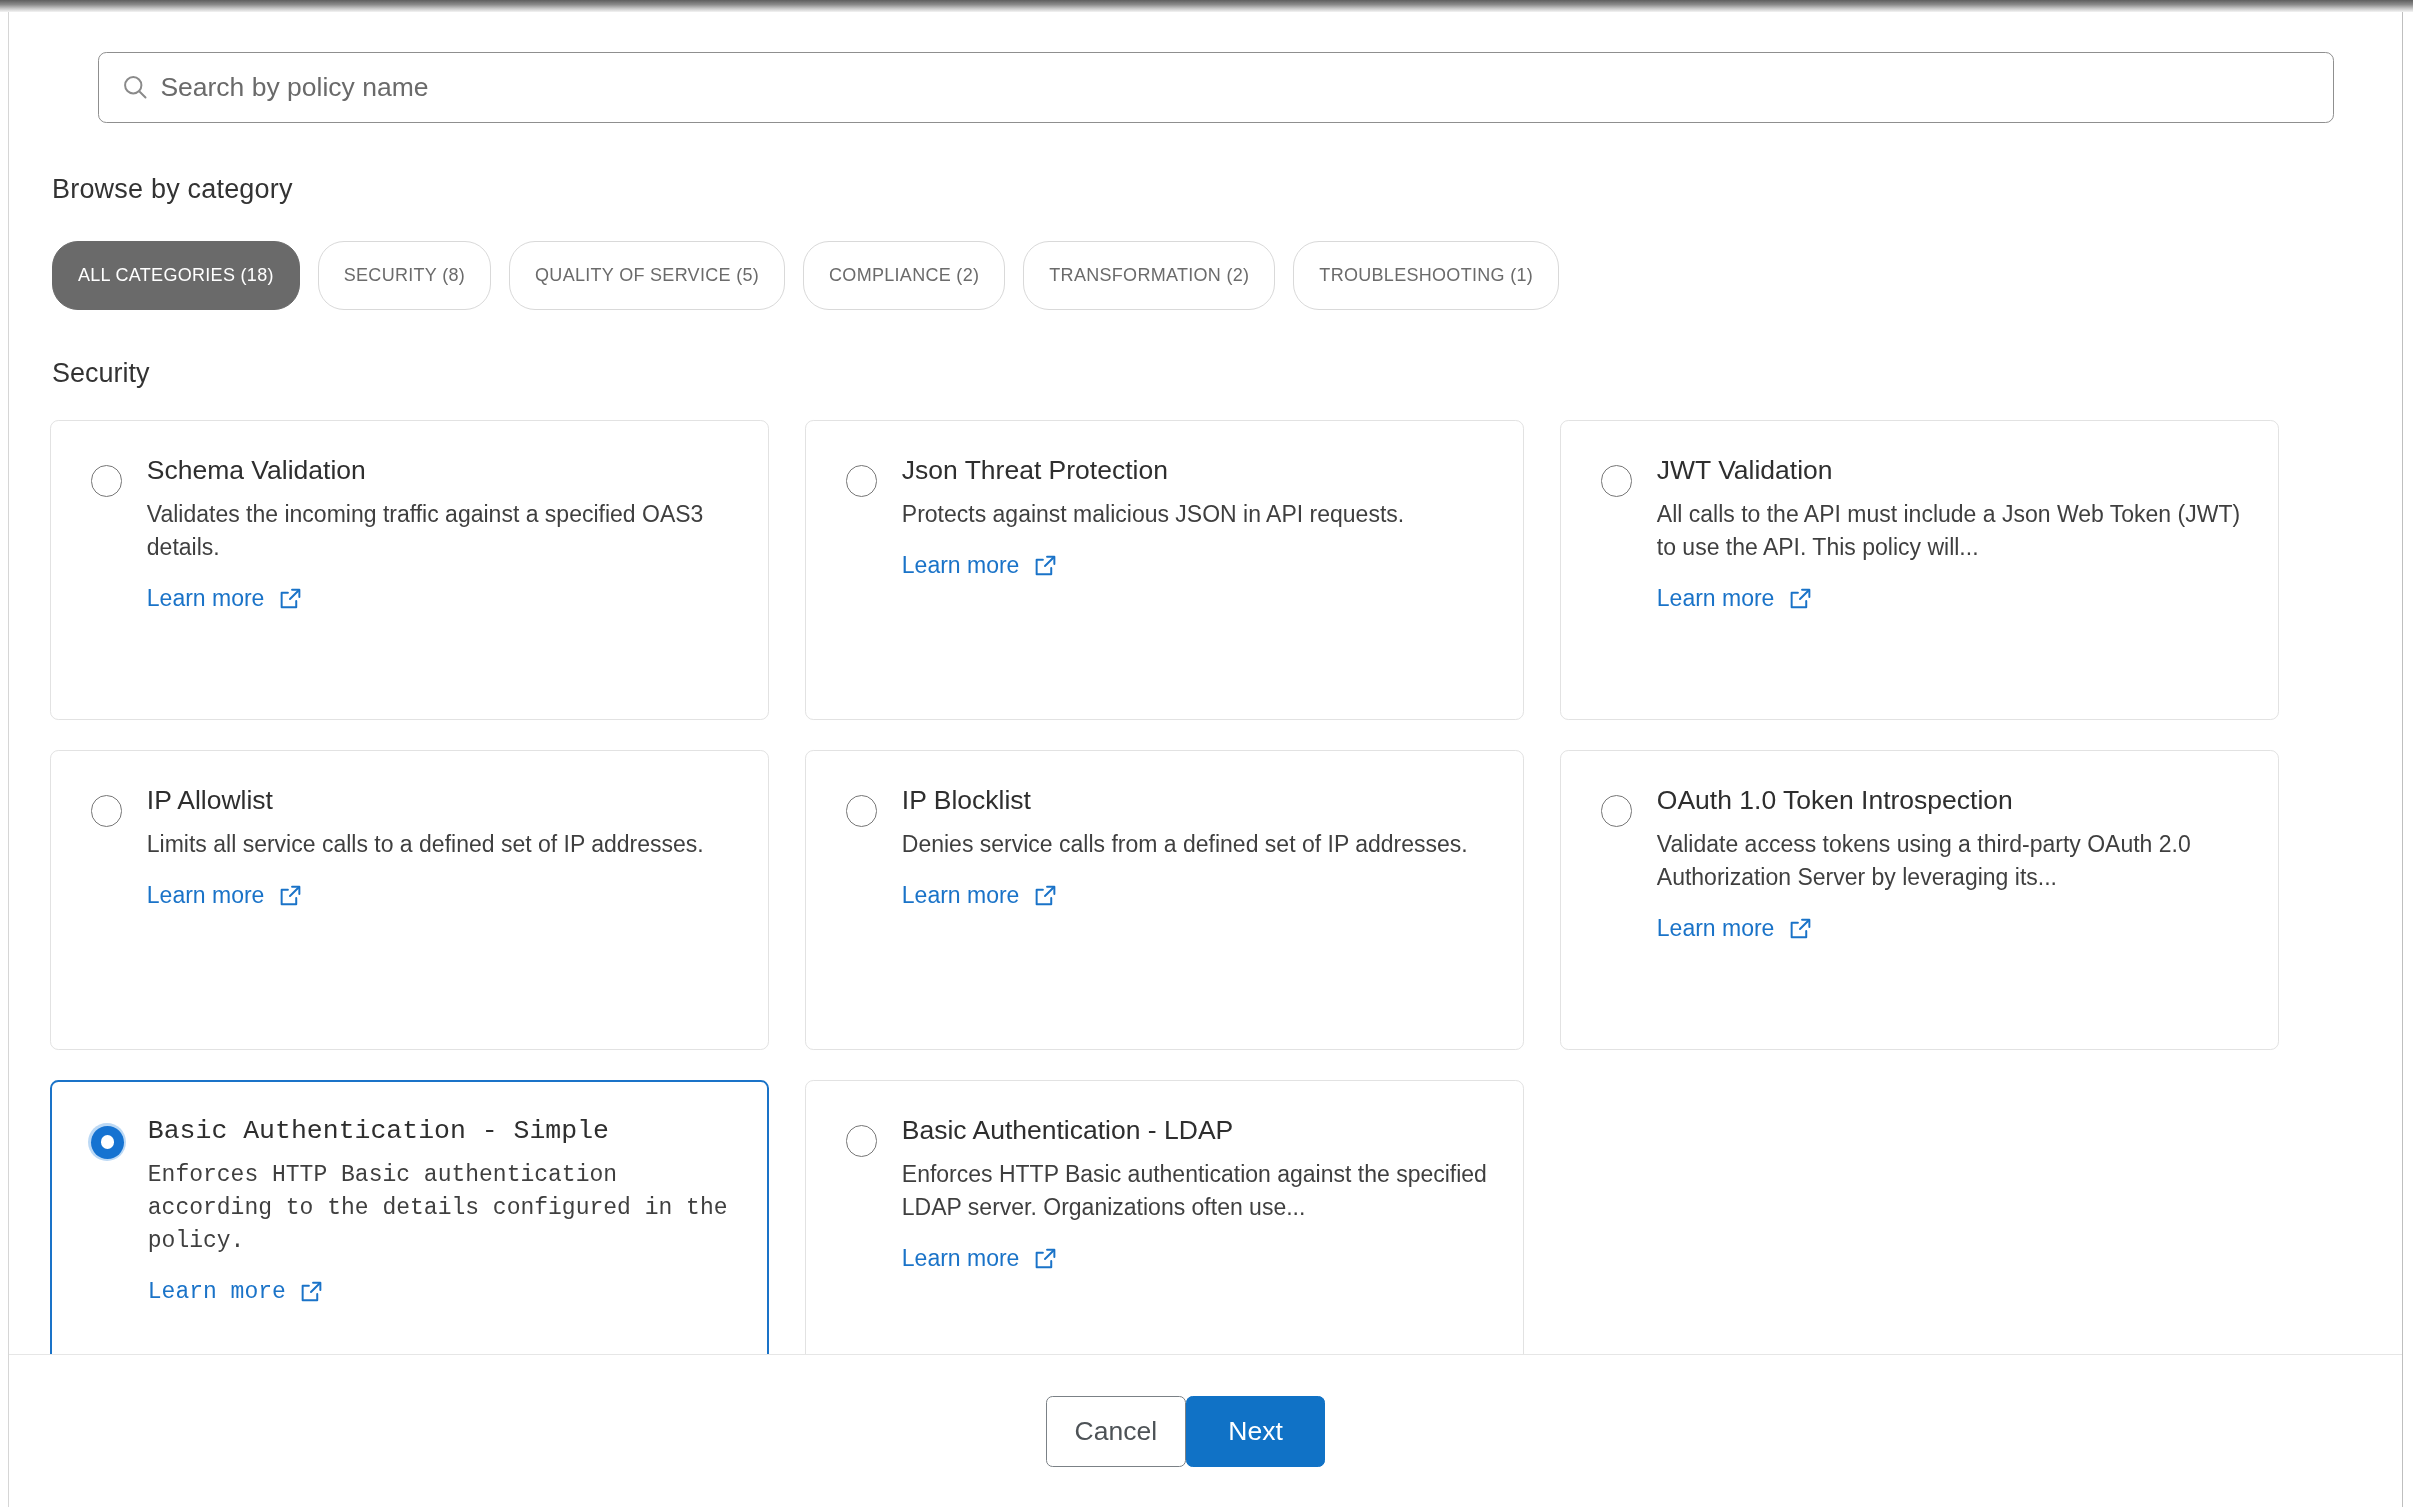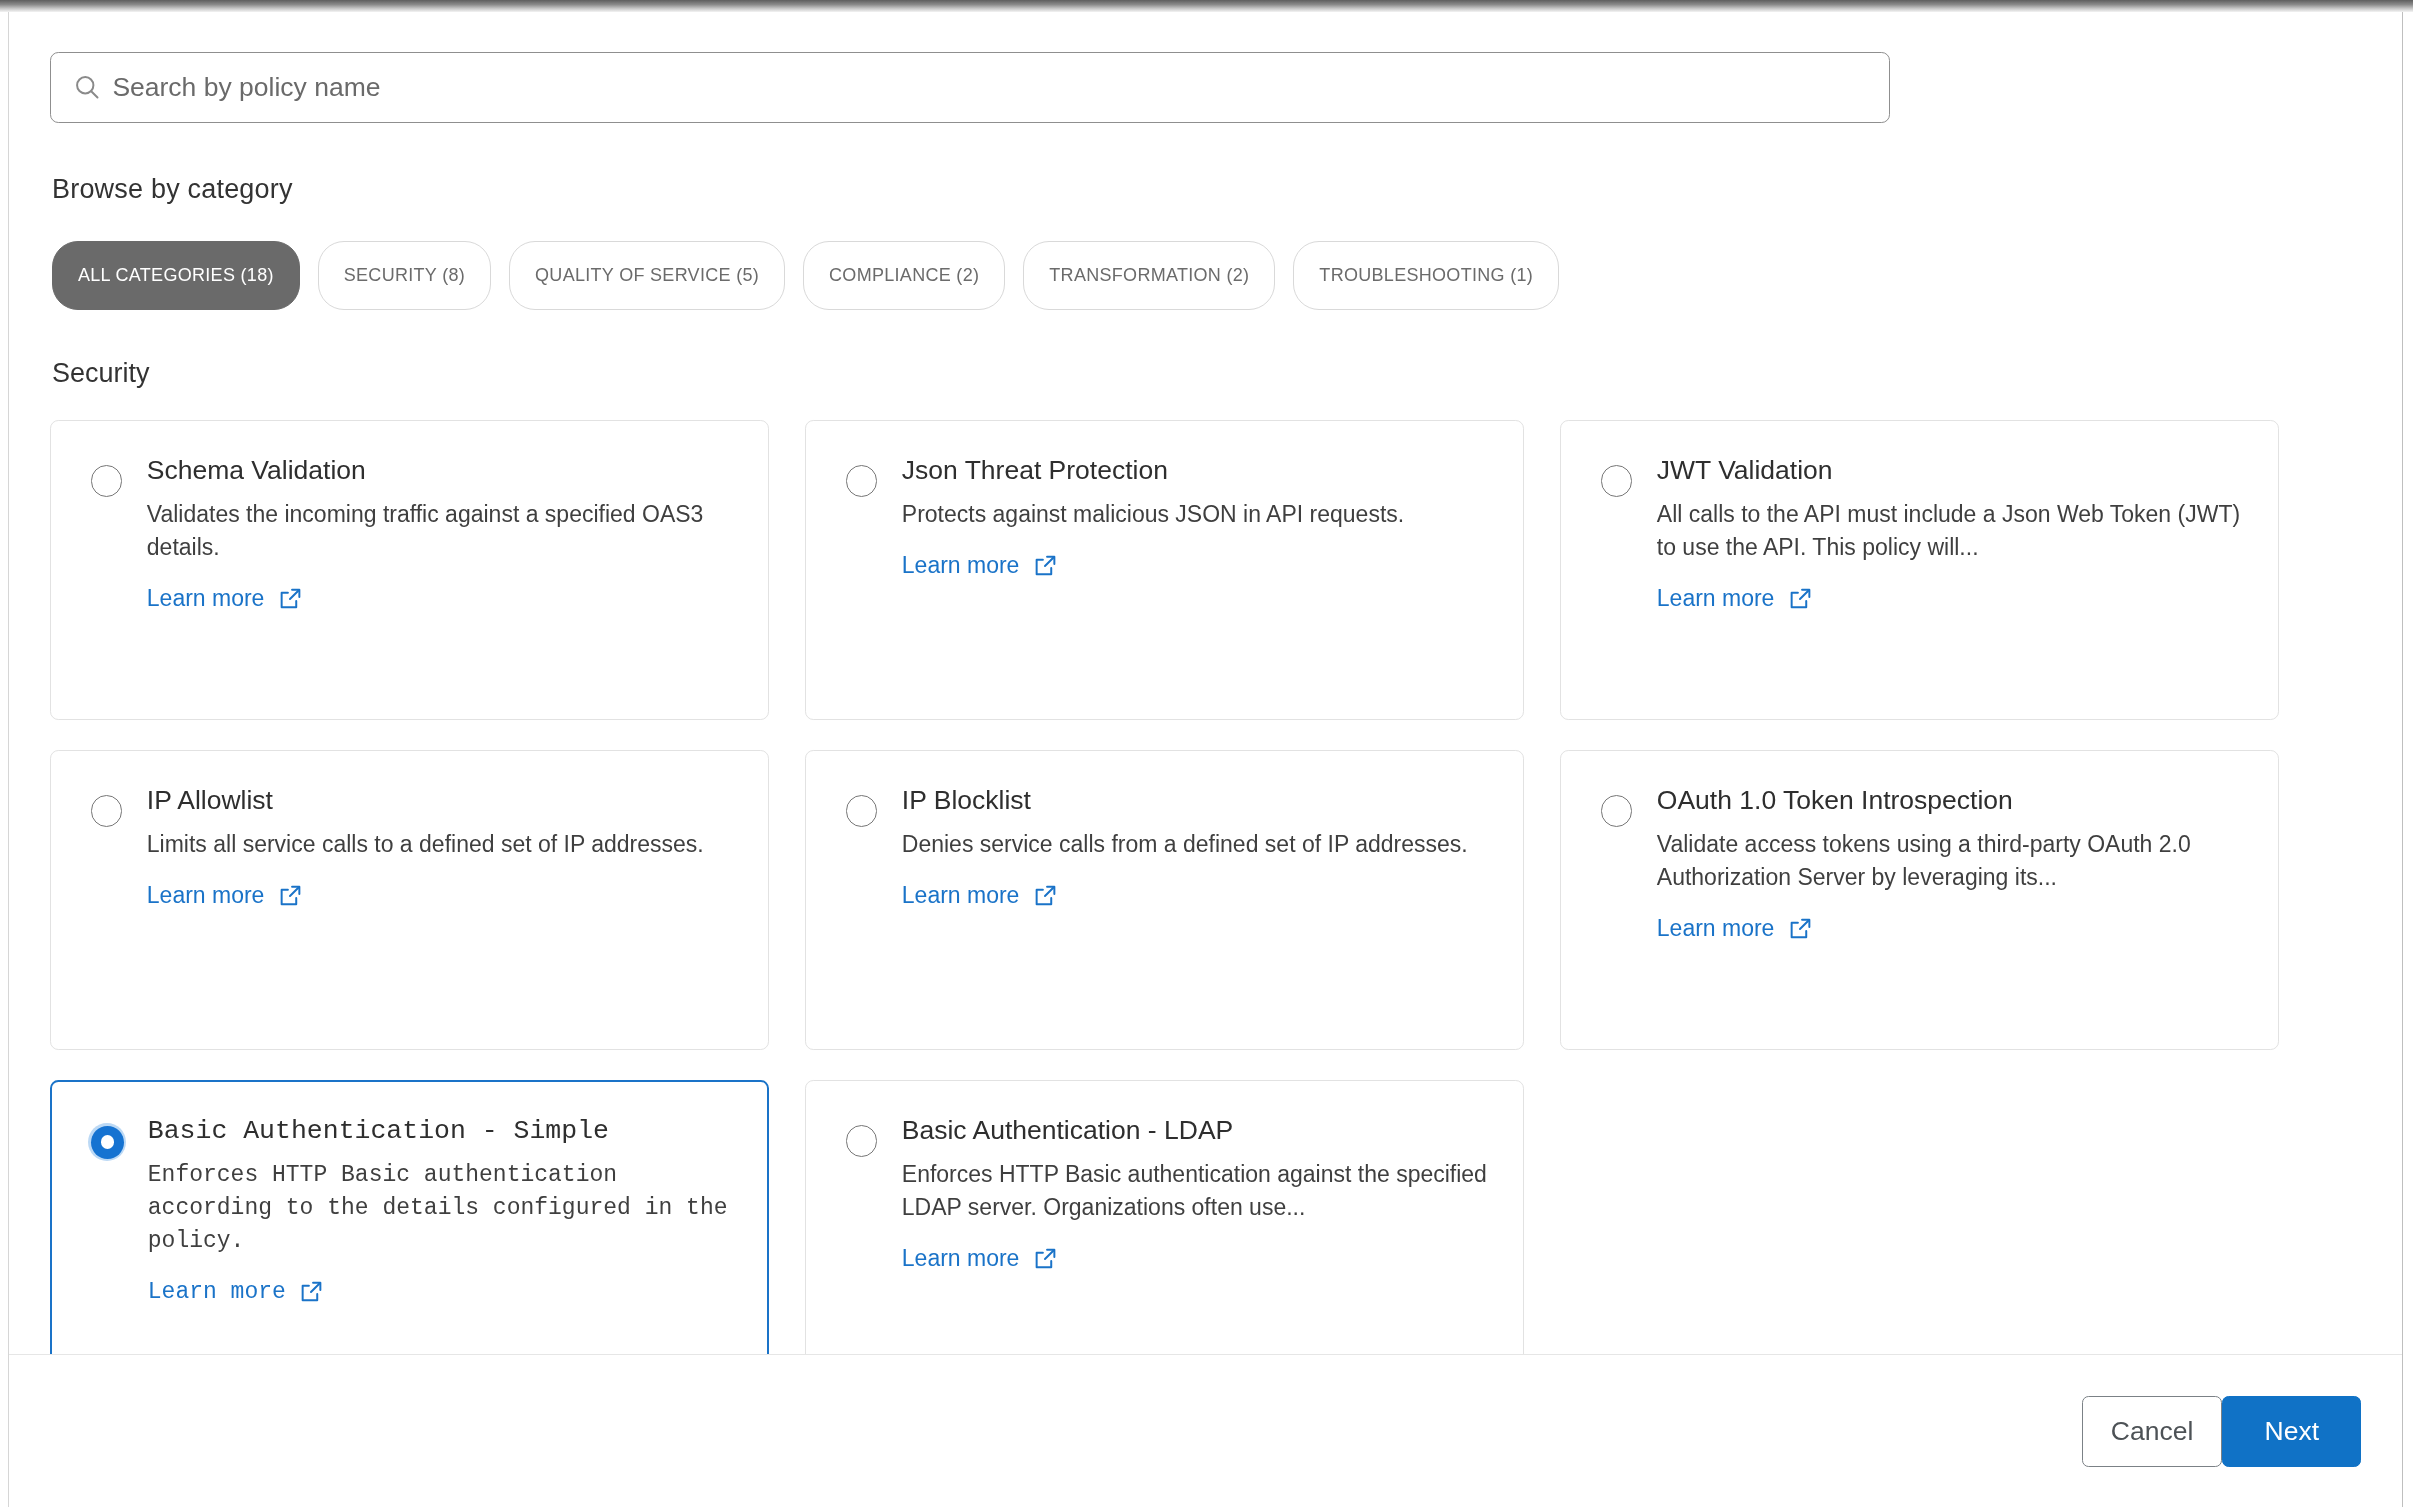--- a/index.html
+++ b/index.html
@@ -39,28 +39,29 @@
   
   #body {
     flex: 1 1 auto;
     padding: 40px 41px 0 41px;
     overflow: hidden;
   }
 
   
   .search-wrap {
     position: relative;
-    width: 1840px;
+    width: 2236px;
     height: 71px;
     border: 1.7px solid #8f8f8f;
     border-radius: 8.3px;
     background: #fff;
     display: flex;
     align-items: center;
     padding: 0 21.5px;
+    margin-left: 48px;
   }
   .search-icon {
     flex: 0 0 auto;
     width: 28px; height: 28px;
     margin-right: 11.6px;
     display: block;
   }
   .search-input {
     flex: 1 1 auto;
     border: none;
@@ -203,21 +204,21 @@
   }
   .ext-icon { width: 25px; height: 25px; display: block; }
 
   
   #footer {
     flex: 0 0 auto;
     height: 154px;
     border-top: 1.7px solid #e6e6e6;
     display: flex;
     align-items: center;
-    justify-content: flex-end;
+    justify-content: center;
     padding: 0 41px 0 0;
   }
   .btn {
     height: 71px;
     min-width: 139px;
     border-radius: 6.6px;
     font-size: 26.5px;
     font-family: "Liberation Sans", sans-serif;
     display: inline-flex;
     align-items: center;

